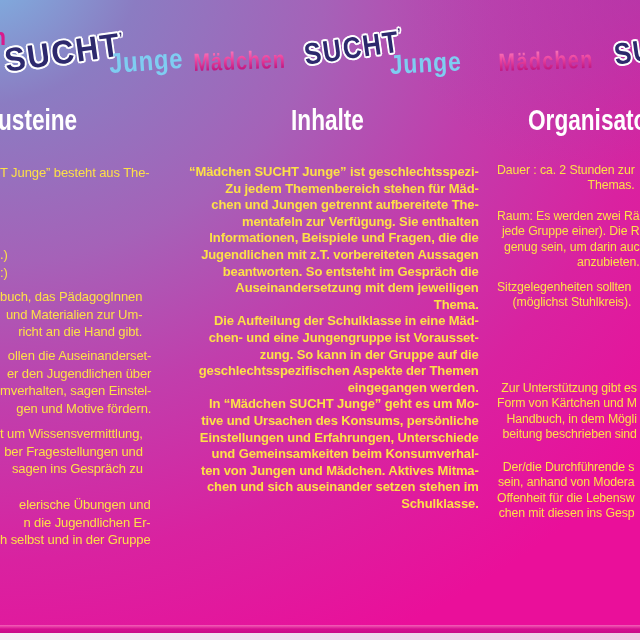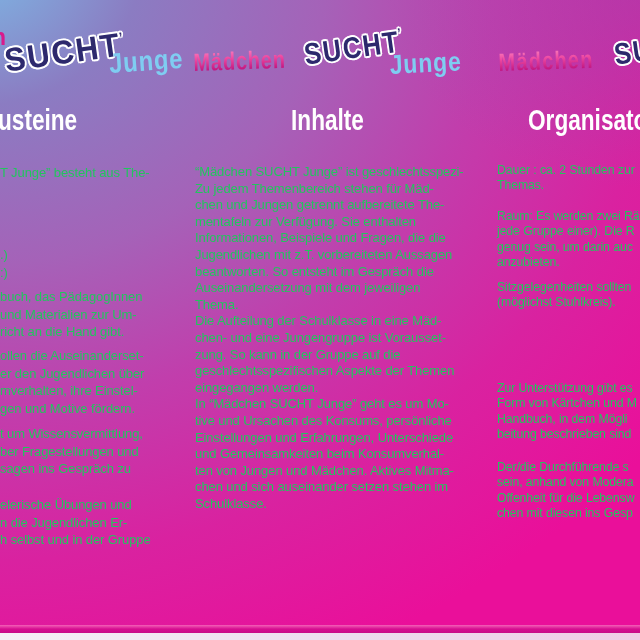--- a/index.html
+++ b/index.html
@@ -55,23 +55,23 @@
 
   
   .heading{position:absolute;top:105px;margin:0;font-size:29px;line-height:1.1;
     font-weight:bold;color:#fff;white-space:nowrap;}
   #p-left  .heading{left:-2px;transform:scaleX(0.78);transform-origin:left top;}
   #p-mid   .heading{left:0;width:100%;text-align:center;transform:scaleX(0.78);transform-origin:center top;}
   #p-right .heading{left:38px;transform:scaleX(0.78);transform-origin:left top;}
 
   
   .para{position:absolute;white-space:nowrap;}
-  .tline{white-space:nowrap;color:#22c55e;}
+  .tline{white-space:nowrap;color:#fde047;text-align:right;}
   #p-left  .para{left:0;}    #p-left  .tline{font-size:13px;line-height:17.5px;letter-spacing:-0.1px;}
-  #p-mid   .para{left:10px;}  #p-mid   .tline{font-size:13px;line-height:16.6px;letter-spacing:-0.1px;}
+  #p-mid   .para{left:4px;font-weight:bold;}  #p-mid   .tline{font-size:13px;line-height:16.6px;letter-spacing:-0.1px;}
   #p-right .para{left:7px;}  #p-right .tline{font-size:12.3px;line-height:15.3px;letter-spacing:-0.1px;}
 
   #p-left .p0{top:164px}#p-left .p1{top:246px}#p-left .p2{top:288px}
   #p-left .p3{top:347px}#p-left .p4{top:425px}#p-left .p5{top:496px}
   #p-mid  .p0{top:164px}
   #p-right .p0{top:163px}#p-right .p1{top:209px}#p-right .p2{top:280px}
   #p-right .p3{top:326px}#p-right .p4{top:381px}#p-right .p5{top:460px}
 </style>
 </head>
 <body>
@@ -94,21 +94,21 @@
         <div class="tline">:)</div>
       </div>
     <div class="para p2">
         <div class="tline">buch, das PädagogInnen</div>
         <div class="tline">und Materialien zur Um-</div>
         <div class="tline">richt an die Hand gibt.</div>
       </div>
     <div class="para p3">
         <div class="tline">ollen die Auseinanderset-</div>
         <div class="tline">er den Jugendlichen über</div>
-        <div class="tline">mverhalten, ihre Einstel-</div>
+        <div class="tline">mverhalten, sagen Einstel-</div>
         <div class="tline">gen und Motive fördern.</div>
       </div>
     <div class="para p4">
         <div class="tline">t um Wissensvermittlung,</div>
         <div class="tline">ber Fragestellungen und</div>
         <div class="tline">sagen ins Gespräch zu</div>
       </div>
     <div class="para p5">
         <div class="tline">elerische Übungen und</div>
         <div class="tline">n die Jugendlichen Er-</div>

